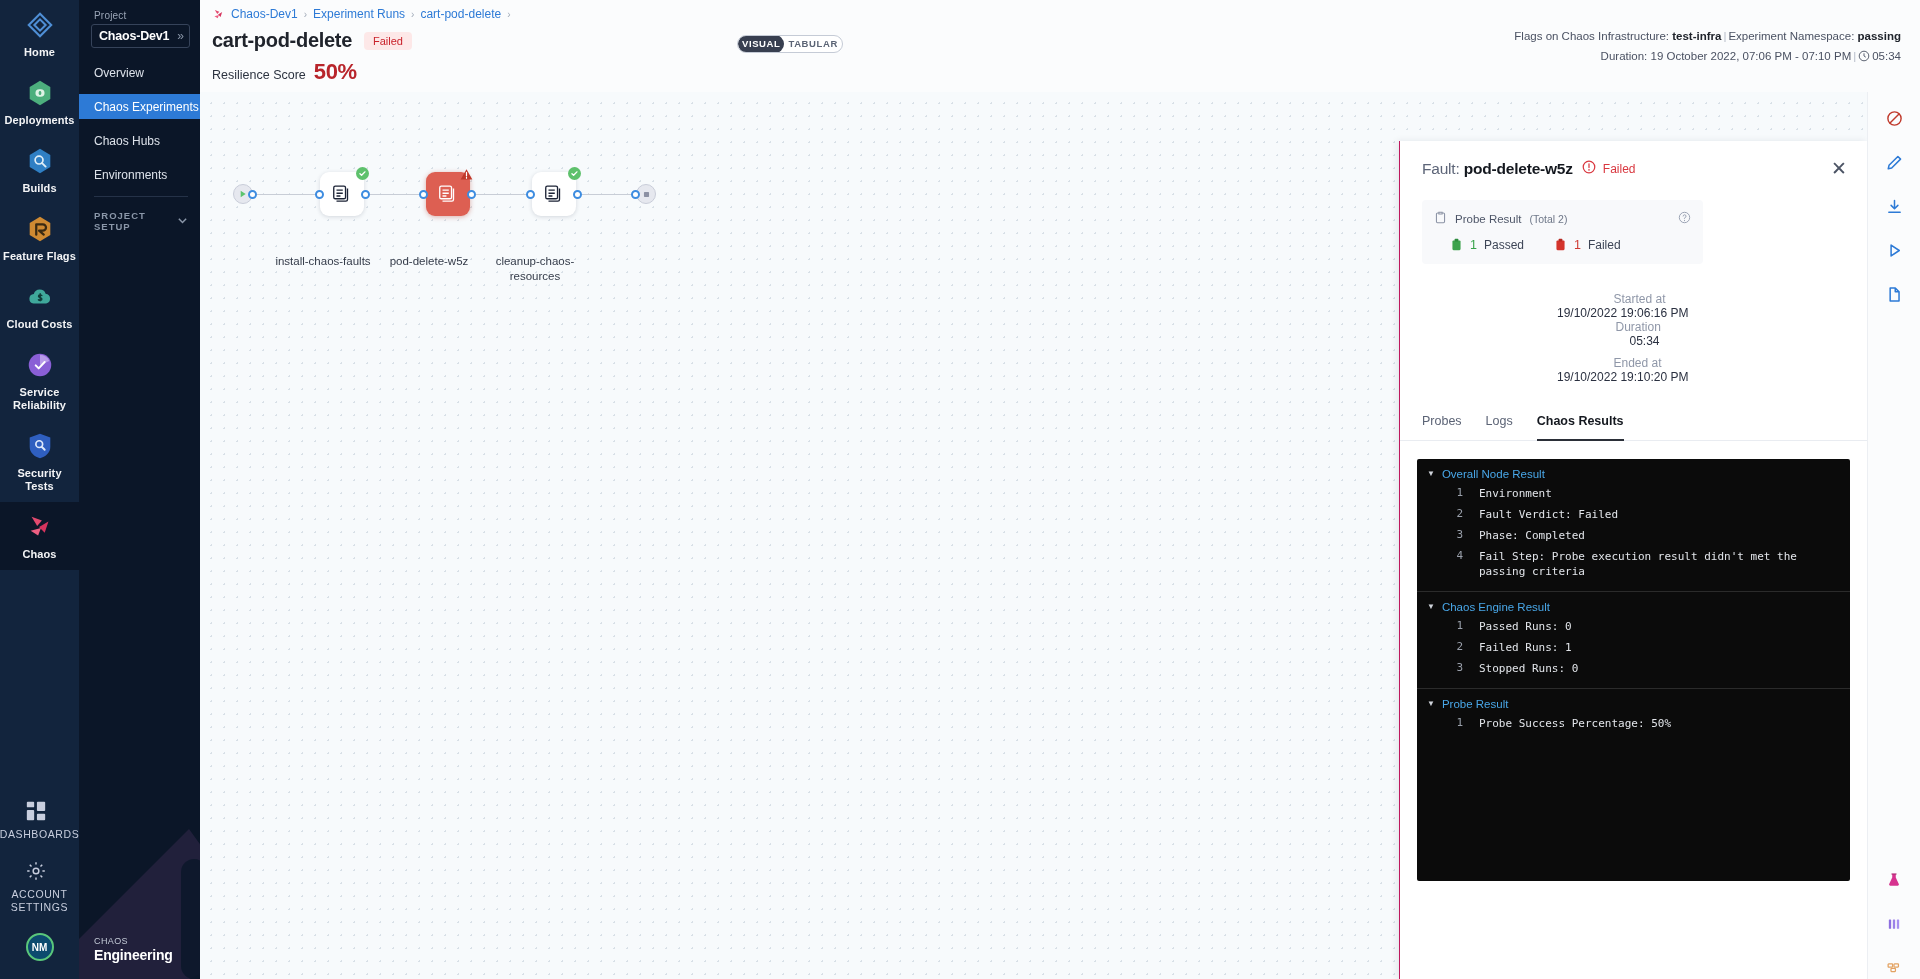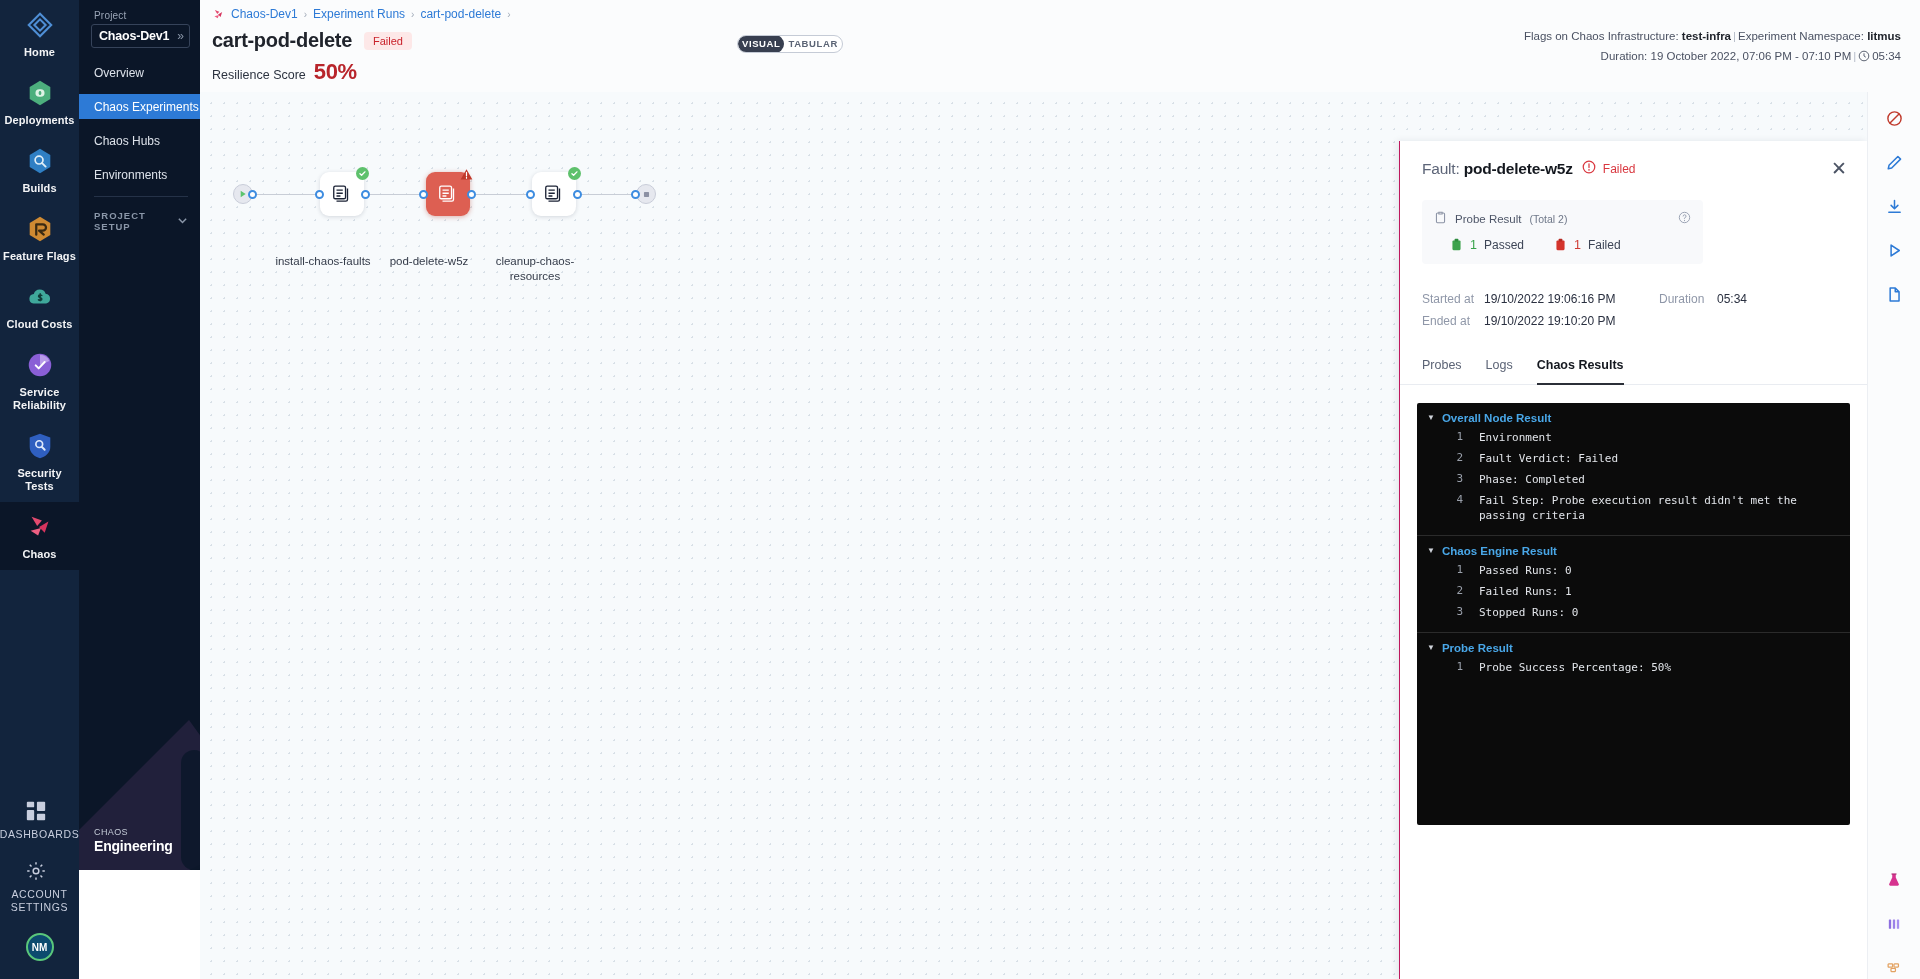--- a/index.html
+++ b/index.html
@@ -42,21 +42,21 @@
   .avatar-wrap { padding: 10px 0 18px; }
   .avatar {
     width: 28px; height: 28px; border-radius: 50%;
     background: #0c4a6e; color: #fff; font-size: 10px; font-weight: 700;
     display: flex; align-items: center; justify-content: center;
     border: 2px solid #5ac77b;
   }
 
   
   .projnav {
-    width: 121px; flex: 0 0 121px; height: 870px;
+    width: 121px; flex: 0 0 121px; height: 979px;
     background: #0b1628; position: relative; overflow: hidden;
   }
   .proj-decor {
     position: absolute; left: -10px; bottom: -20px; width: 200px; height: 290px;
     opacity: .55; pointer-events: none;
   }
   .proj-label {
     color: #9aa5b6; font-size: 10px; padding: 10px 0 3px 15px; letter-spacing: .2px;
   }
   .proj-select {
@@ -192,39 +192,39 @@
   .probe-cnt { font-size: 10.5px; color: #6f7889; }
   .probe-help { margin-left: auto; cursor: pointer; }
   .probe-row { display: flex; align-items: center; gap: 30px; margin-top: 9px; padding-left: 16px; }
   .probe-item { display: flex; align-items: center; gap: 7px; }
   .probe-n { font-size: 12.5px; }
   .probe-n.pass { color: #37a24a; }
   .probe-n.fail { color: #cf3b33; }
   .probe-s { font-size: 12px; color: #3d4556; }
 
   .times { margin: 28px 0 0 22px; }
-  .trow { display: flex; align-items: center; margin-bottom: 8px; }
+  .trow { display: flex; align-items: center; margin-bottom: 8px; flex-direction: column; }
   .tlab { width: 62px; font-size: 12px; color: #8f97a8; }
   .tval { width: 175px; font-size: 12px; color: #2a3040; }
   .dlab { width: 58px; font-size: 12px; color: #8f97a8; }
   .dval { font-size: 12px; color: #2a3040; }
 
   .tabs { margin: 30px 0 0 0; border-bottom: 1px solid #e9ecf1; padding-left: 22px; display: flex; gap: 24px; }
   .tab {
     font-size: 12.5px; color: #5b6375; padding-bottom: 11px; cursor: pointer;
     border-bottom: 2px solid transparent; margin-bottom: -1px;
   }
   .tab.on { color: #14181f; font-weight: 700; border-bottom-color: #2b2f38; }
 
   .results { margin: 18px 17px 0 17px; background: #0b0b0b; border-radius: 2px; padding: 0 0 2px; }
   .rsec { border-bottom: 1px solid #2b2b2b; padding: 9px 0 12px; }
   .rsec:last-child { border-bottom: none; min-height: 190px; }
   .rhead { display: flex; align-items: center; gap: 7px; padding-left: 10px; cursor: pointer; }
   .caret { color: #cfd3da; font-size: 8px; line-height: 1; }
-  .rtitle { color: #49a7e8; font-size: 11.5px; font-weight: 700; }
+  .rtitle { color: #49a7e8; font-size: 11.5px; font-weight: 400; }
   .rline { display: flex; font-family: "DejaVu Sans Mono", monospace; font-size: 11px; margin-top: 6px; }
   .rno { width: 46px; text-align: right; color: #9aa0ab; flex: 0 0 46px; }
   .rtxt { color: #e2e5ea; padding-left: 16px; white-space: pre-wrap; max-width: 352px; line-height: 15px; }
 
   
   .farbar {
     position: absolute; right: 0; top: 92px; bottom: 0; width: 53px;
     background: #fbfcfd; border-left: 1px solid #eceff3;
     display: flex; flex-direction: column; align-items: center;
   }
@@ -430,21 +430,21 @@
 
       <div class="toggle">
         <span class="seg on">VISUAL</span>
         <span class="seg">TABULAR</span>
       </div>
 
       <div class="meta">
         <div class="meta-line">
           <span>Flags on Chaos Infrastructure:</span>
           <b>test-infra</b><span class="meta-sep">|</span><span>Experiment Namespace:</span>
-          <b>litmus</b>
+          <b>passing</b>
         </div>
         <div class="meta-line">
           <span>Duration:</span>
           <span>19 October 2022, 07:06 PM - 07:10 PM</span><span class="meta-sep">|</span><span class="clock-ic">
             <svg viewBox="0 0 16 16" width="12" height="12" fill="none" stroke="#4a5162" stroke-width="1.2">
               <circle cx="8" cy="8" r="6.4"></circle>
                 <path d="M8 4.4V8l2.4 1.6"></path>
             </svg>
           </span><span>05:34</span>
         </div>

